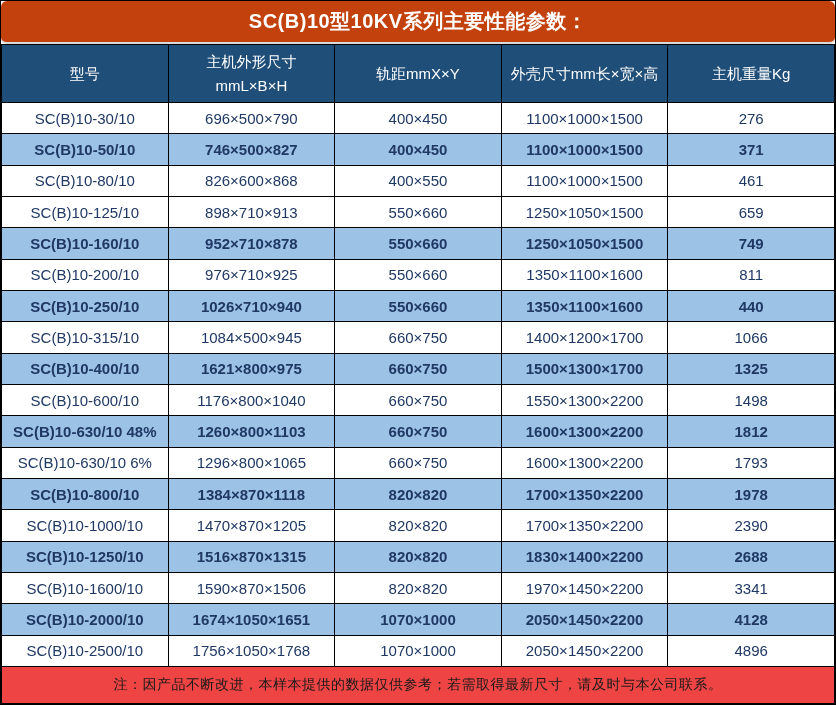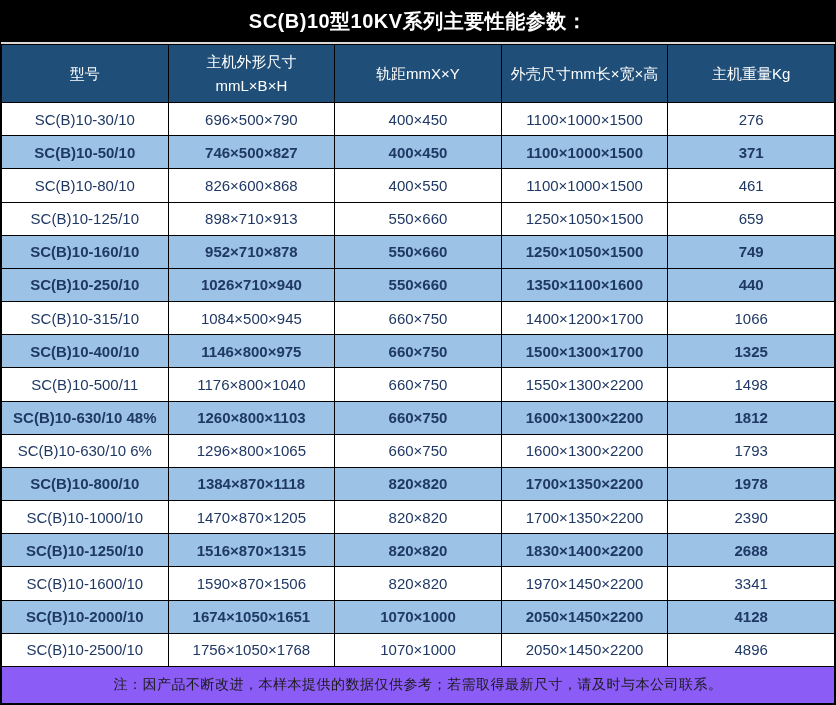--- a/index.html
+++ b/index.html
@@ -11,30 +11,31 @@
   .page {
     width: 836px;
     height: 705px;
     border: 1px solid #000;
     display: flex;
     flex-direction: column;
     background: #fff;
   }
   .title-bar {
     height: 43px;
-    background: #000000;
+    background: #c2410c;
     color: #ffffff;
     font-size: 20px;
     font-weight: bold;
     display: flex;
     align-items: center;
     justify-content: center;
     border-bottom: 2px solid #d9d9d9;
     letter-spacing: 0.5px;
     flex: 0 0 auto;
+    border-radius: 6px;
   }
   table.spec {
     width: 100%;
     border-collapse: collapse;
     table-layout: fixed;
     flex: 1 1 auto;
   }
   table.spec th, table.spec td {
     border: 1px solid #000;
     text-align: center;
@@ -57,21 +58,21 @@
     background: #ffffff;
   }
   table.spec tr.alt td {
     background: #9CC2E5;
     font-weight: bold;
   }
   table.spec td.note-cell {
     height: 37px;
     color: #1a1a1a;
     font-size: 14px;
-    background: #8b5cf6;
+    background: #ef4444;
     letter-spacing: 0.5px;
   }
 </style>
 </head>
 <body>
 
 <div class="page">
   <div class="title-bar">SC(B)10型10KV系列主要性能参数：</div>
 
   <table class="spec">
@@ -121,43 +122,50 @@
           <td>1250×1050×1500</td>
           <td>659</td>
         </tr>
         <tr class="alt">
           <td>SC(B)10-160/10</td>
           <td>952×710×878</td>
           <td>550×660</td>
           <td>1250×1050×1500</td>
           <td>749</td>
         </tr>
+        <tr>
+          <td>SC(B)10-200/10</td>
+          <td>976×710×925</td>
+          <td>550×660</td>
+          <td>1350×1100×1600</td>
+          <td>811</td>
+        </tr>
         <tr class="alt">
           <td>SC(B)10-250/10</td>
           <td>1026×710×940</td>
           <td>550×660</td>
           <td>1350×1100×1600</td>
           <td>440</td>
         </tr>
         <tr>
           <td>SC(B)10-315/10</td>
           <td>1084×500×945</td>
           <td>660×750</td>
           <td>1400×1200×1700</td>
           <td>1066</td>
         </tr>
         <tr class="alt">
           <td>SC(B)10-400/10</td>
-          <td>1146×800×975</td>
+          <td>1621×800×975</td>
           <td>660×750</td>
           <td>1500×1300×1700</td>
           <td>1325</td>
         </tr>
         <tr>
-          <td>SC(B)10-500/11</td>
+          <td>SC(B)10-600/10</td>
           <td>1176×800×1040</td>
           <td>660×750</td>
           <td>1550×1300×2200</td>
           <td>1498</td>
         </tr>
         <tr class="alt">
           <td>SC(B)10-630/10 48%</td>
           <td>1260×800×1103</td>
           <td>660×750</td>
           <td>1600×1300×2200</td>

